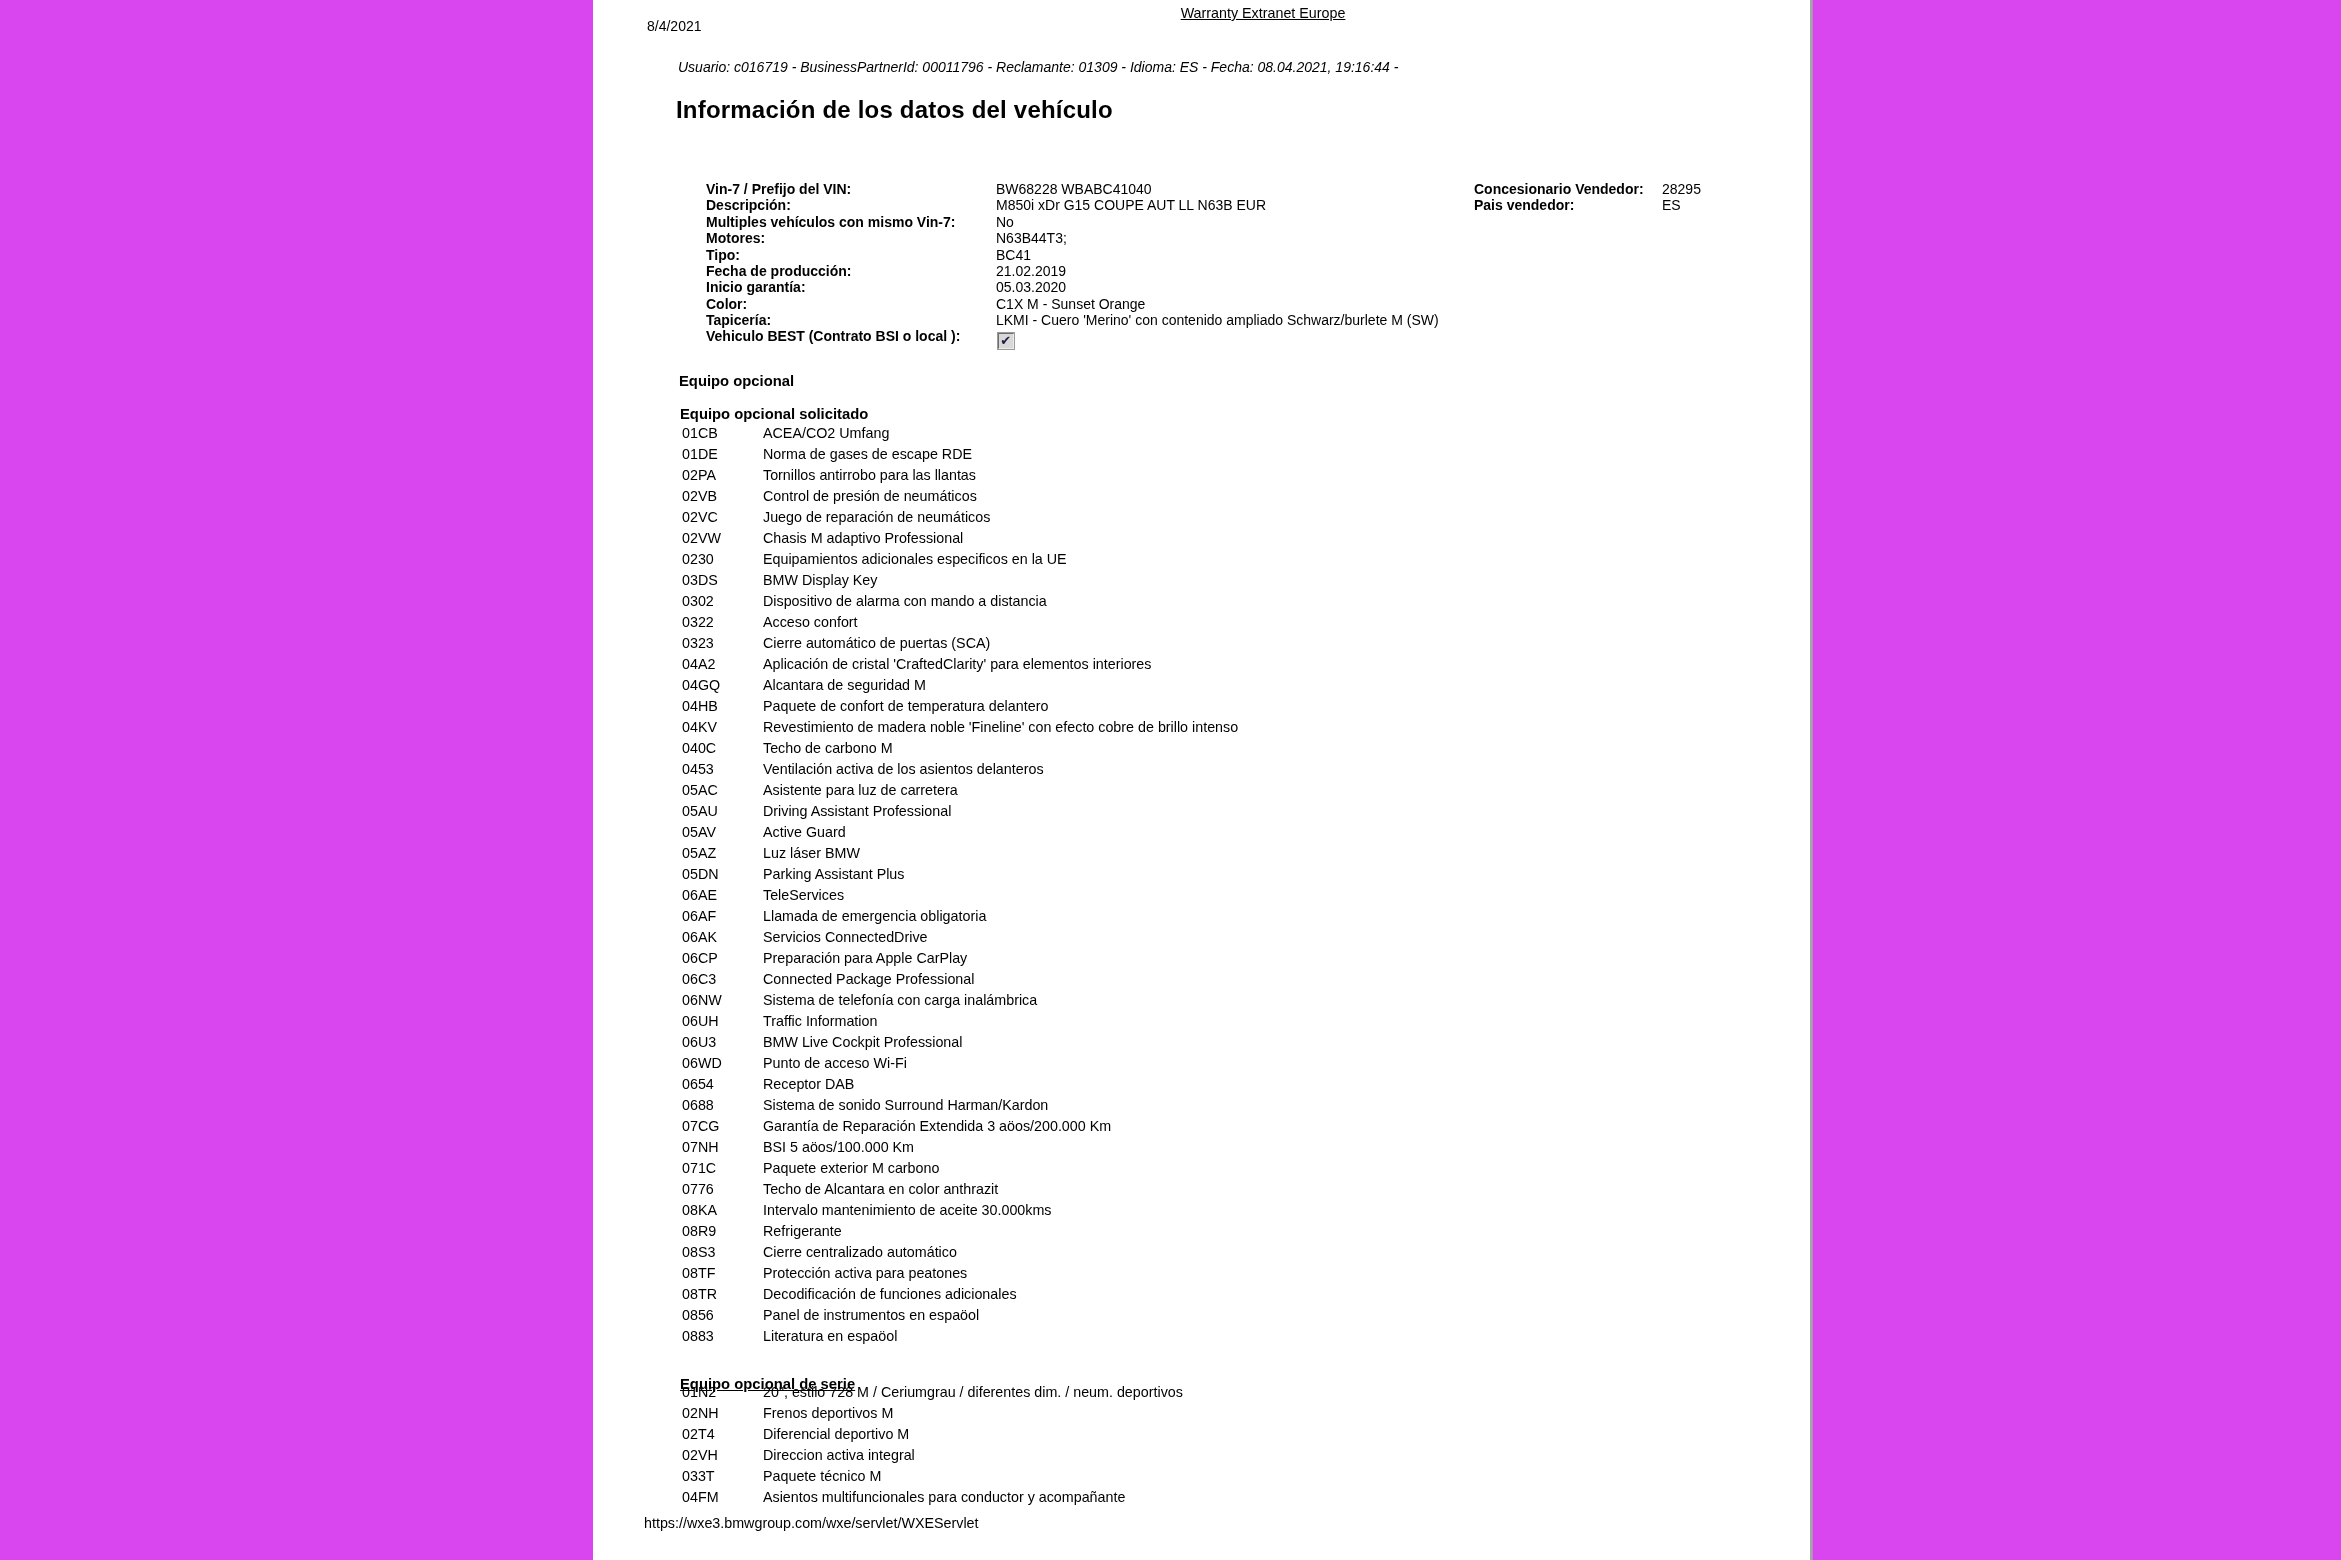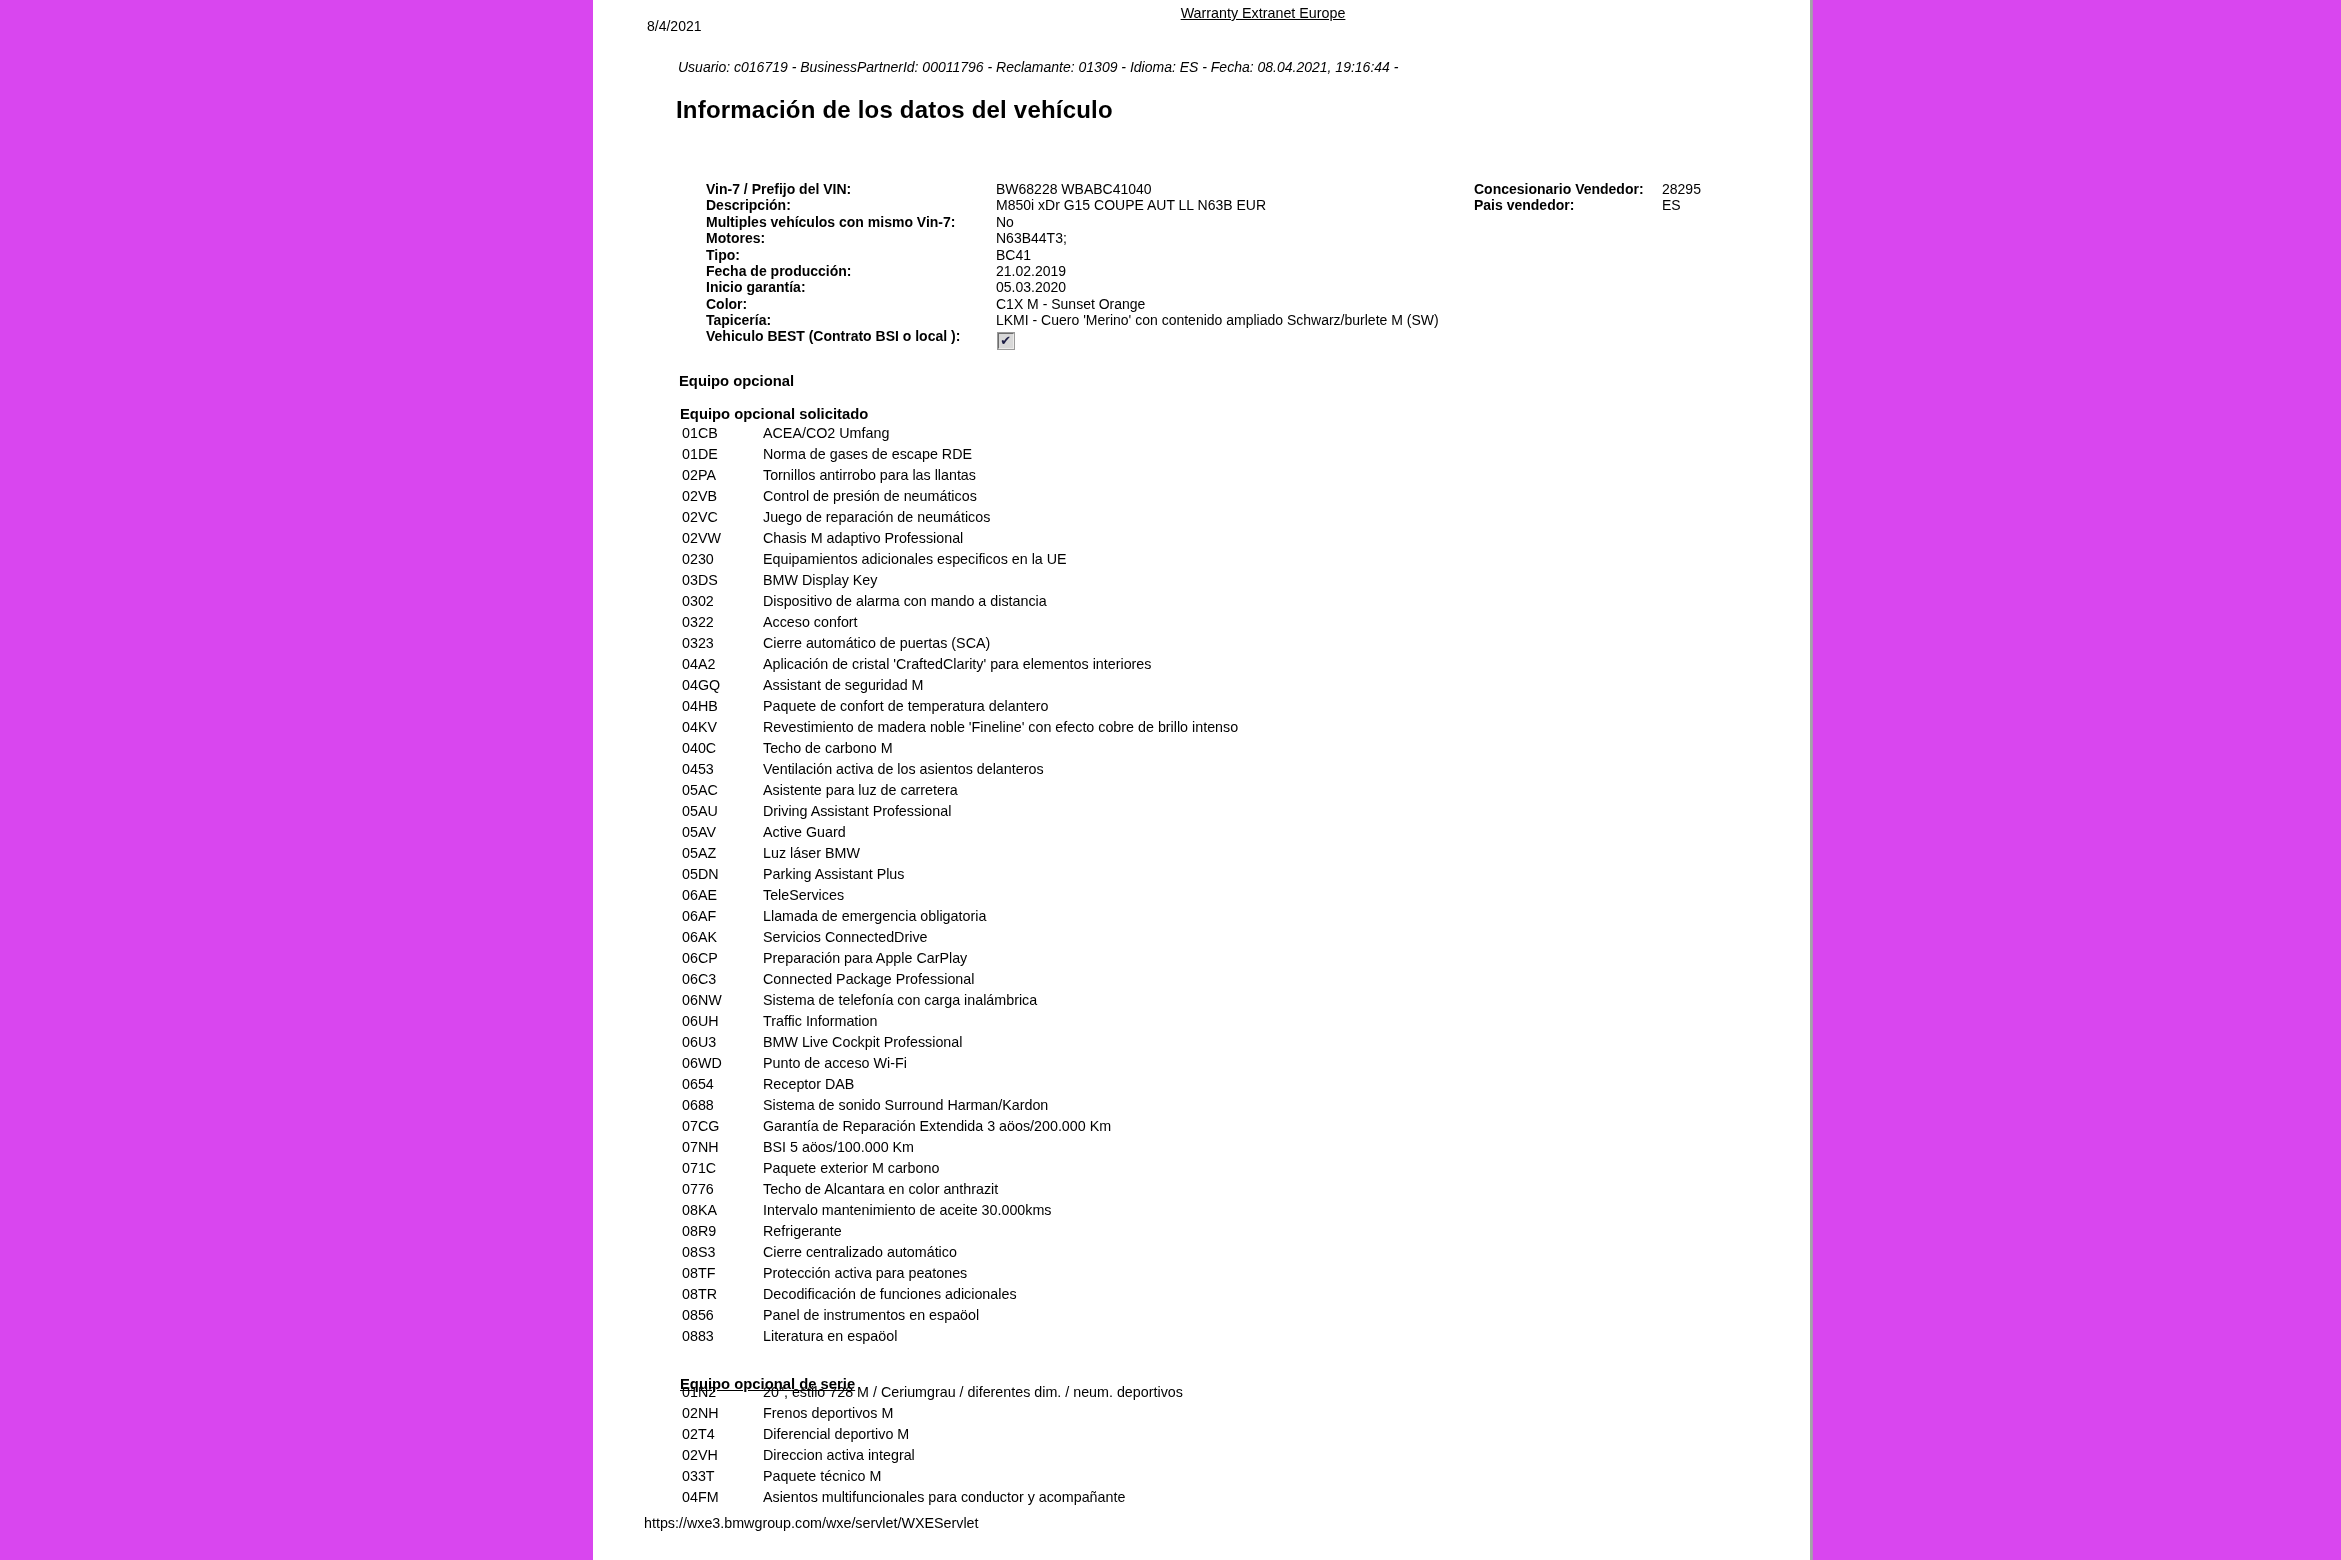--- a/index.html
+++ b/index.html
@@ -167,21 +167,21 @@
 
         <div class="equip-row">
           <span class="code">0323</span><span class="desc">Cierre automático de puertas (SCA)</span>
         </div>
 
         <div class="equip-row">
           <span class="code">04A2</span><span class="desc">Aplicación de cristal 'CraftedClarity' para elementos interiores</span>
         </div>
 
         <div class="equip-row">
-          <span class="code">04GQ</span><span class="desc">Assistant de seguridad M</span>
+          <span class="code">04GQ</span><span class="desc">Alcantara de seguridad M</span>
         </div>
 
         <div class="equip-row">
           <span class="code">04HB</span><span class="desc">Paquete de confort de temperatura delantero</span>
         </div>
 
         <div class="equip-row">
           <span class="code">04KV</span><span class="desc">Revestimiento de madera noble 'Fineline' con efecto cobre de brillo intenso</span>
         </div>
 

